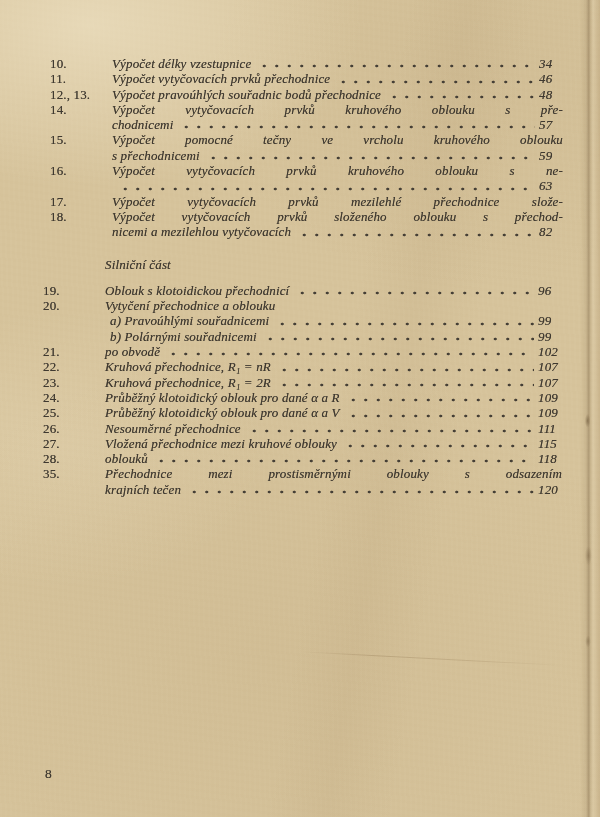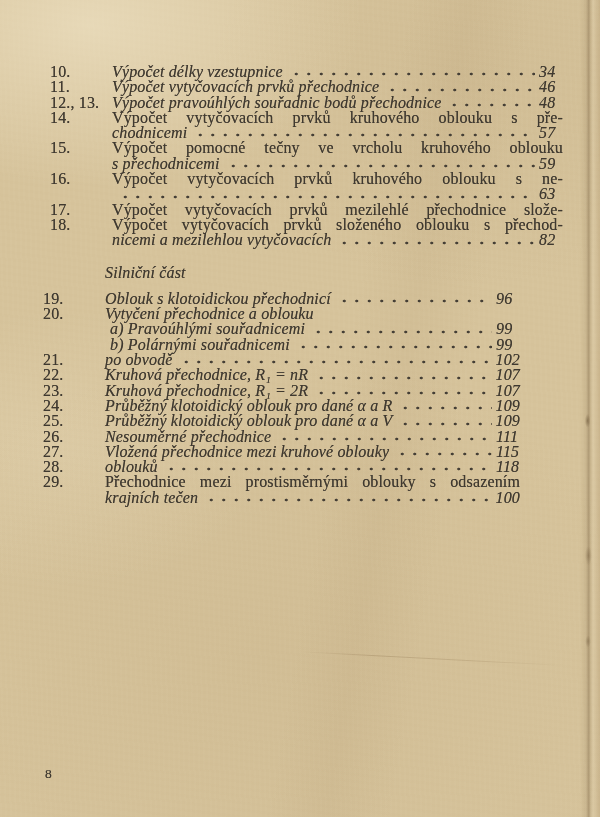--- a/index.html
+++ b/index.html
@@ -26,31 +26,31 @@
       linear-gradient(to right,
         rgba(96,72,42,0) 0%, rgba(96,72,42,0.10) 30%, rgba(96,72,42,0.34) 44%,
         rgba(96,72,42,0.12) 52%, rgba(233,219,188,0.25) 65%, rgba(150,120,80,0.20) 100%);
   }
   .scratch{
     position:absolute;left:300px;top:658px;width:260px;height:1px;
     background:linear-gradient(to right, rgba(0,0,0,0), rgba(120,92,55,0.25) 30%, rgba(120,92,55,0.16) 70%, rgba(0,0,0,0));
     transform:rotate(3deg);pointer-events:none;
   }
   .toc{
-    position:absolute;top:64px;left:43px;right:0;
-    font-size:16px;line-height:15.3px;letter-spacing:0.15px;
+    position:absolute;top:56px;left:43px;right:0;
+    font-size:13px;line-height:15.3px;letter-spacing:0.15px;
     text-shadow:0 0 0.6px rgba(63,57,48,0.70);
   }
   .sec0{margin-left:7px;margin-right:37px;}
-  .sec1{margin-right:80px;}
+  .sec1{margin-right:38px;}
   .section-heading{font-style:italic;margin:17px 0 11px 62px;}
   .entry{display:flex;}
   .num{flex:0 0 62px;}
   .body{flex:1;min-width:0;}
-  .line.just{text-align:justify;text-align-last:justify;}
+  .line.just{text-align:justify;text-align-last:justify;font-style:italic;}
   .lastline{display:flex;align-items:baseline;font-style:italic;}
   .txt{white-space:nowrap;}
   .entry.indent .body{padding-left:5px;}
   .dots{
     flex:1 1 auto;align-self:flex-end;height:8px;margin:0 4px 1px 7px;
     background-image:radial-gradient(circle, #453f36 1.15px, rgba(69,63,54,0) 1.7px);
     background-size:12.5px 8px;background-repeat:repeat-x;background-position:left center;
   }
   .pg{flex:0 0 auto;min-width:24px;text-align:left;}
   .folio{position:absolute;left:45px;top:766px;font-size:13.5px;text-shadow:0 0 0.6px rgba(63,57,48,0.70);}
@@ -255,27 +255,27 @@
           <span class="num">28.</span>
           <div class="body">
             <div class="line lastline">
               <span class="txt">oblouků</span>
               <span class="dots"></span>
               <span class="pg">118</span>
             </div>
           </div>
         </div>
         <div class="entry">
-          <span class="num">29.</span>
+          <span class="num">35.</span>
           <div class="body">
             <div class="line just">Přechodnice mezi prostisměrnými oblouky s odsazením</div>
             <div class="line lastline">
               <span class="txt">krajních tečen</span>
               <span class="dots"></span>
-              <span class="pg">100</span>
+              <span class="pg">120</span>
             </div>
           </div>
         </div>
       </div>
     </div>
   <div class="folio">8</div>
   <div class="scratch"></div>
   <div class="book-edge"></div>
 </div>
 

